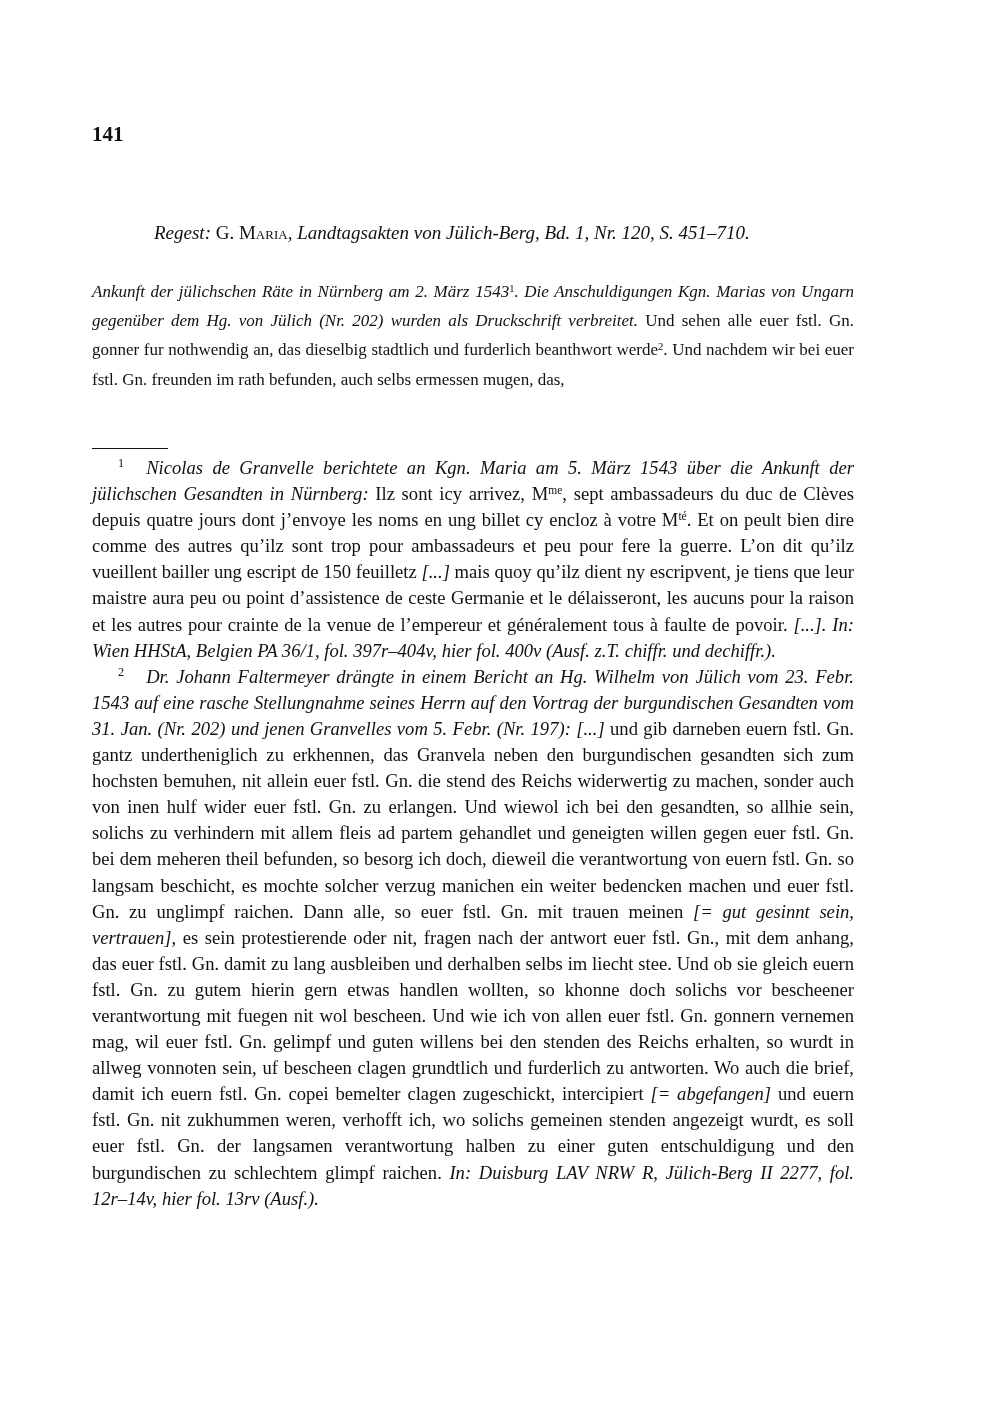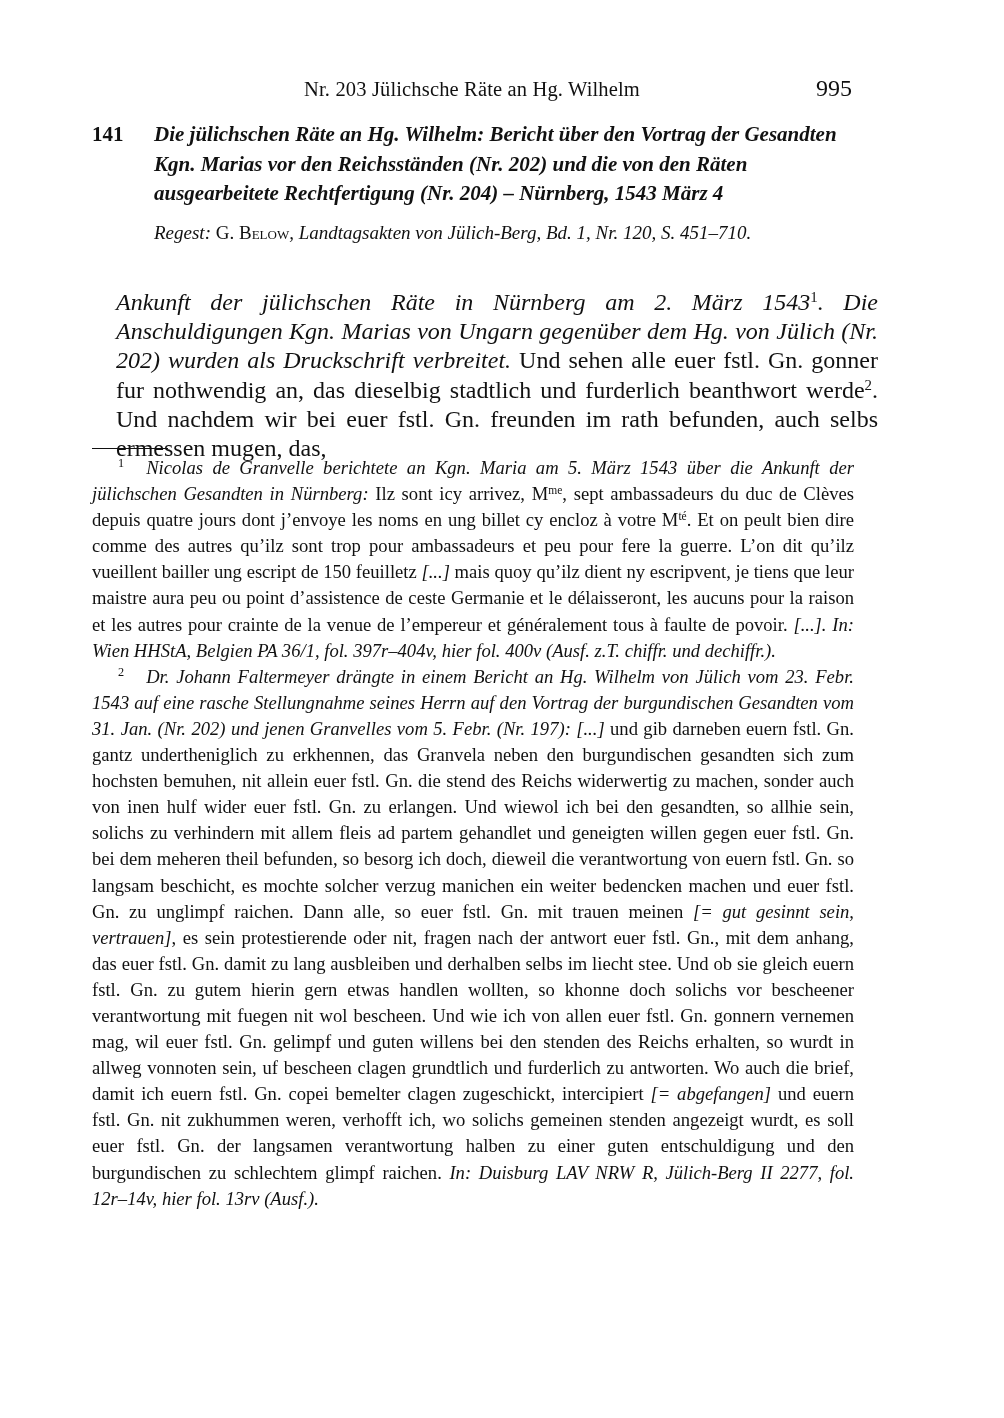--- a/index.html
+++ b/index.html
@@ -97,27 +97,26 @@
   .smallcaps {
     font-style: normal;
     font-variant: small-caps;
     font-size: 19px;
   }
 
   
   .body-text {
     position: absolute;
     left: 92px;
-    top: 288px;
+    top: 277px;
     width: 762px;
-    font-size: 24px;
+    font-size: 17px;
     line-height: 29.2px;
     text-align: justify;
     hyphens: none;
-    margin-left: 24px;
   }
   .body-text i { font-style: italic; }
   sup {
     font-size: 0.62em;
     vertical-align: 0.52em;
     line-height: 0;
   }
 
   
   .fn-rule {
@@ -150,37 +149,32 @@
     margin-left: 26px;
     margin-right: 22px;
   }
   .footnote i { font-style: italic; margin-top: 28px; }
 </style>
 </head>
 <body>
 
 <div class="page">
 
-  <div class="runhead">
-    <span class="runhead-title">Nr. 203 Jülichsche Räte an Hg. Wilhelm</span>
-    <span class="runhead-page">995</span>
-  </div>
 
   <div class="titleblock">
     <div class="title-row">
       <span class="title-number">141</span>
-      <span class="title-text">Die jülichschen Räte an Hg. Wilhelm: Bericht über den Vortrag der Gesandten Kgn. Marias vor den Reichsständen (Nr. 202) und die von den Räten ausgearbeitete Rechtfertigung (Nr. 204) – Nürnberg, 1543 März 4</span>
     </div>
   </div>
 
   <div class="sources">
     <div class="source-line">
       <span>Regest:</span>
       <span class="rm">G.</span>
-      <span class="smallcaps">Below</span><span>, Landtagsakten von Jülich-Berg, Bd. 1, Nr. 120, S. 451–710.</span>
+      <span class="smallcaps">Maria</span><span>, Landtagsakten von Jülich-Berg, Bd. 1, Nr. 120, S. 451–710.</span>
     </div>
   </div>
 
   <div class="body-text">
     <i>Ankunft der jülichschen Räte in Nürnberg am 2. März 1543</i><sup>1</sup><i>. Die Anschuldigungen Kgn. Marias von Ungarn gegenüber dem Hg. von Jülich (Nr. 202) wurden als Druckschrift verbreitet.</i><span> Und sehen alle euer fstl. Gn. gonner fur nothwendig an, das dieselbig stadtlich und furderlich beanthwort werde</span><sup>2</sup><span>. Und nachdem wir bei euer fstl. Gn. freunden im rath befunden, auch selbs ermessen mugen, das,</span>
   </div>
 
   <div class="fn-rule"></div>
 
   <div class="footnotes">

